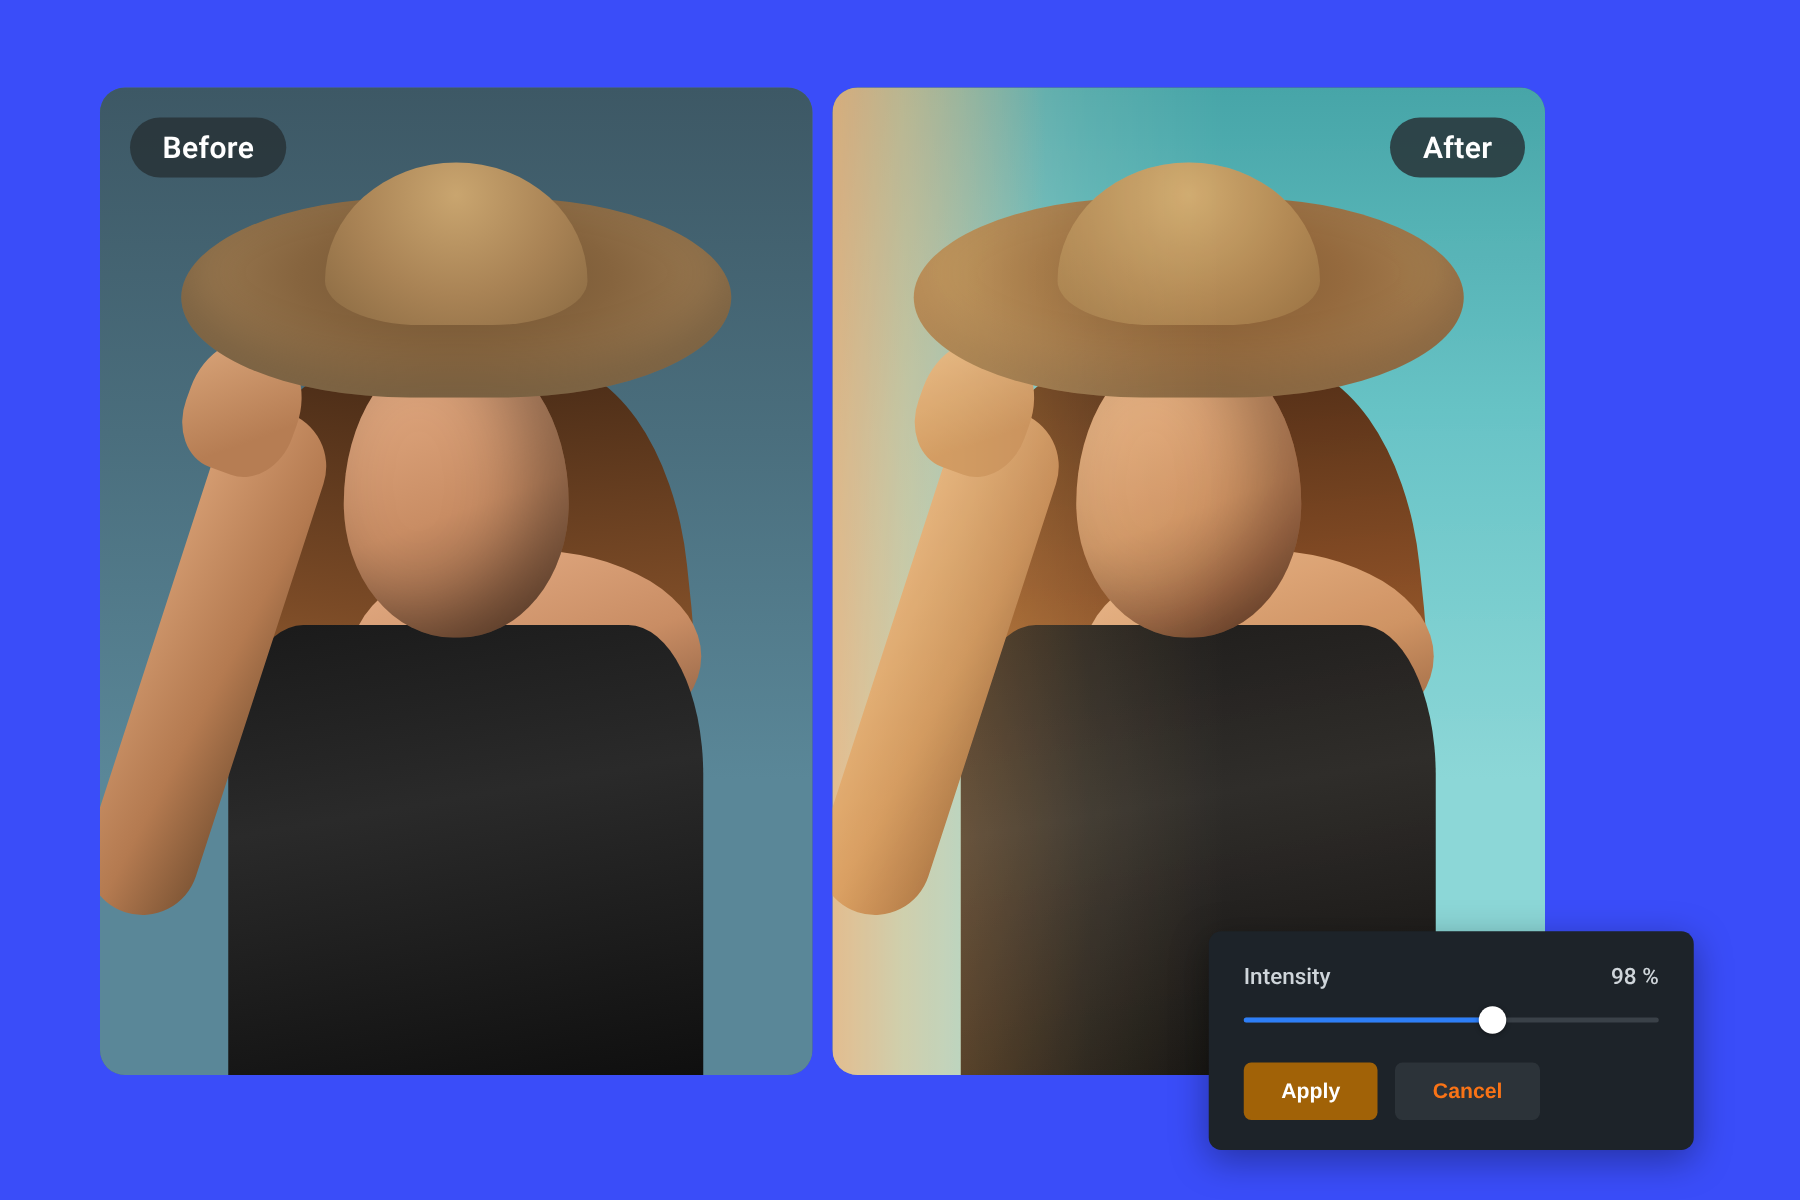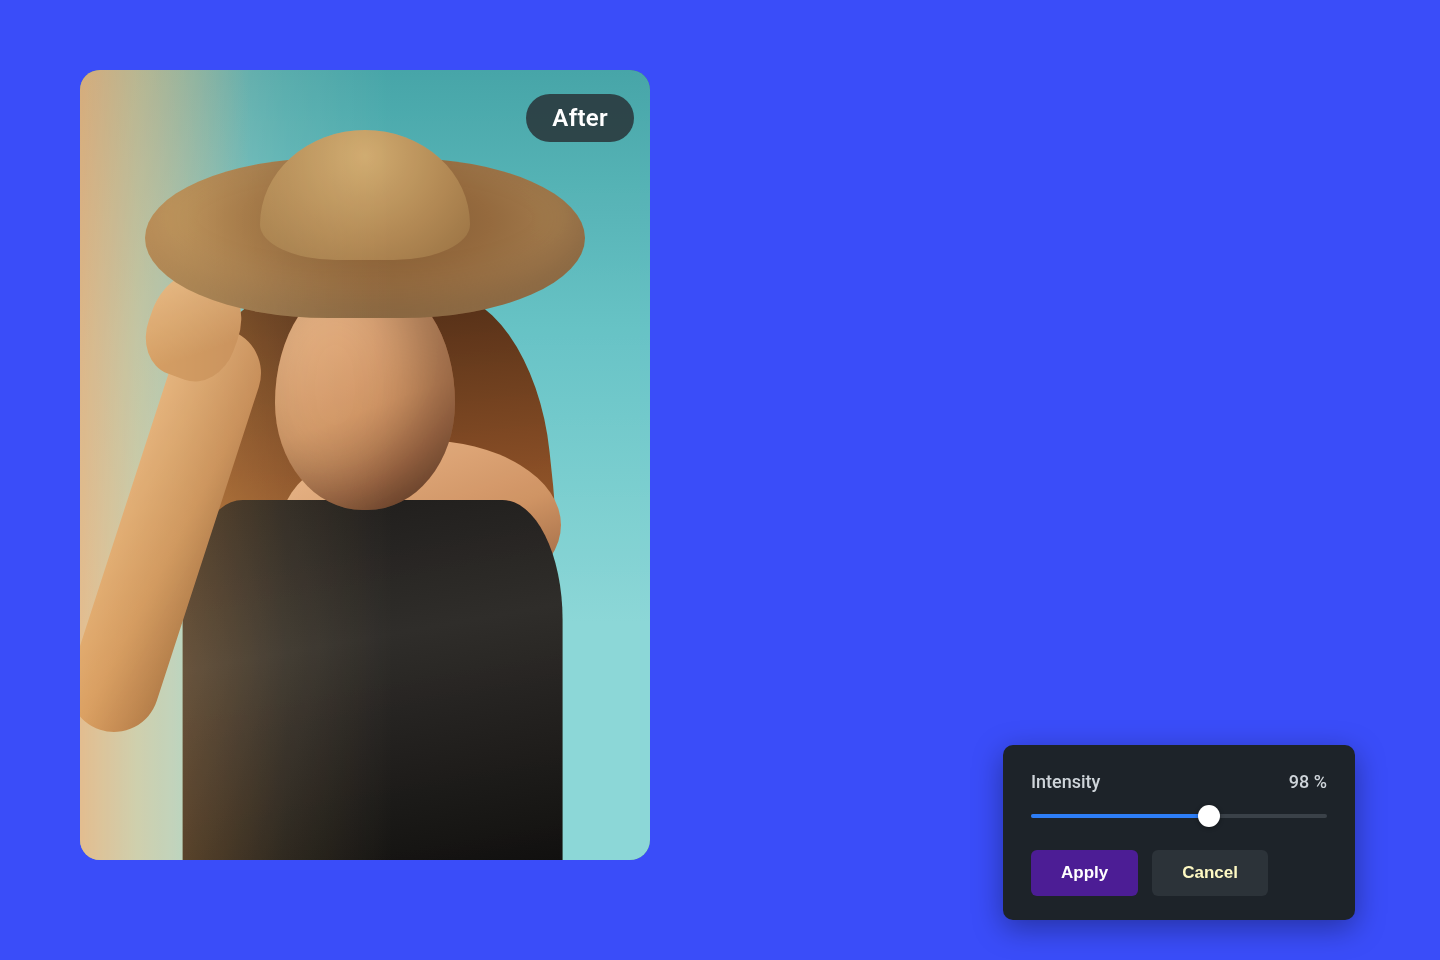--- a/index.html
+++ b/index.html
@@ -135,21 +135,21 @@
       font-weight: 600;
       border-radius: 999px;
       letter-spacing: 0.3px;
     }
     .badge-left { left: 24px; }
     .badge-right { right: 16px; }
     .control-panel {
       position: absolute;
       right: 85px;
       bottom: 40px;
-      width: 352px;
+      width: 388px;
       background: #1d2329;
       border-radius: 10px;
       padding: 26px 28px 24px 28px;
       box-shadow: 0 8px 30px rgba(0,0,0,0.35);
     }
     .slider-header {
       display: flex;
       justify-content: space-between;
       color: #cfd5da;
       font-size: 18px;
@@ -180,28 +180,42 @@
     }
     .button-row { display: flex; gap: 14px; }
     .btn {
       padding: 13px 30px;
       border-radius: 6px;
       font-size: 17px;
       font-weight: 600;
       border: none;
       cursor: pointer;
     }
-    .btn-primary { background: #4c1d95; color: #fff; }
-    .btn-secondary { background: #2c3339; color: #fef9c3; }
+    .btn-primary { background: #a16207; color: #fff; }
+    .btn-secondary { background: #2c3339; color: #f97316; }
   </style>
 </head>
 <body>
 
 <div class="compare-container">
 
+  <div class="image-card">
+    <div class="before-bg">
+      <div class="hair-l"></div>
+      <div class="hair-r"></div>
+      <div class="shoulder"></div>
+      <div class="torso"></div>
+      <div class="arm"></div>
+      <div class="hand"></div>
+      <div class="face"></div>
+      <div class="hat"></div>
+      <div class="crown"></div>
+    </div>
+    <div class="badge badge-left">Before</div>
+  </div>
 
   <div class="image-card">
     <div class="after-bg">
       <div class="hair-l"></div>
       <div class="hair-r"></div>
       <div class="shoulder"></div>
       <div class="torso"></div>
       <div class="arm"></div>
       <div class="hand"></div>
       <div class="face"></div>

